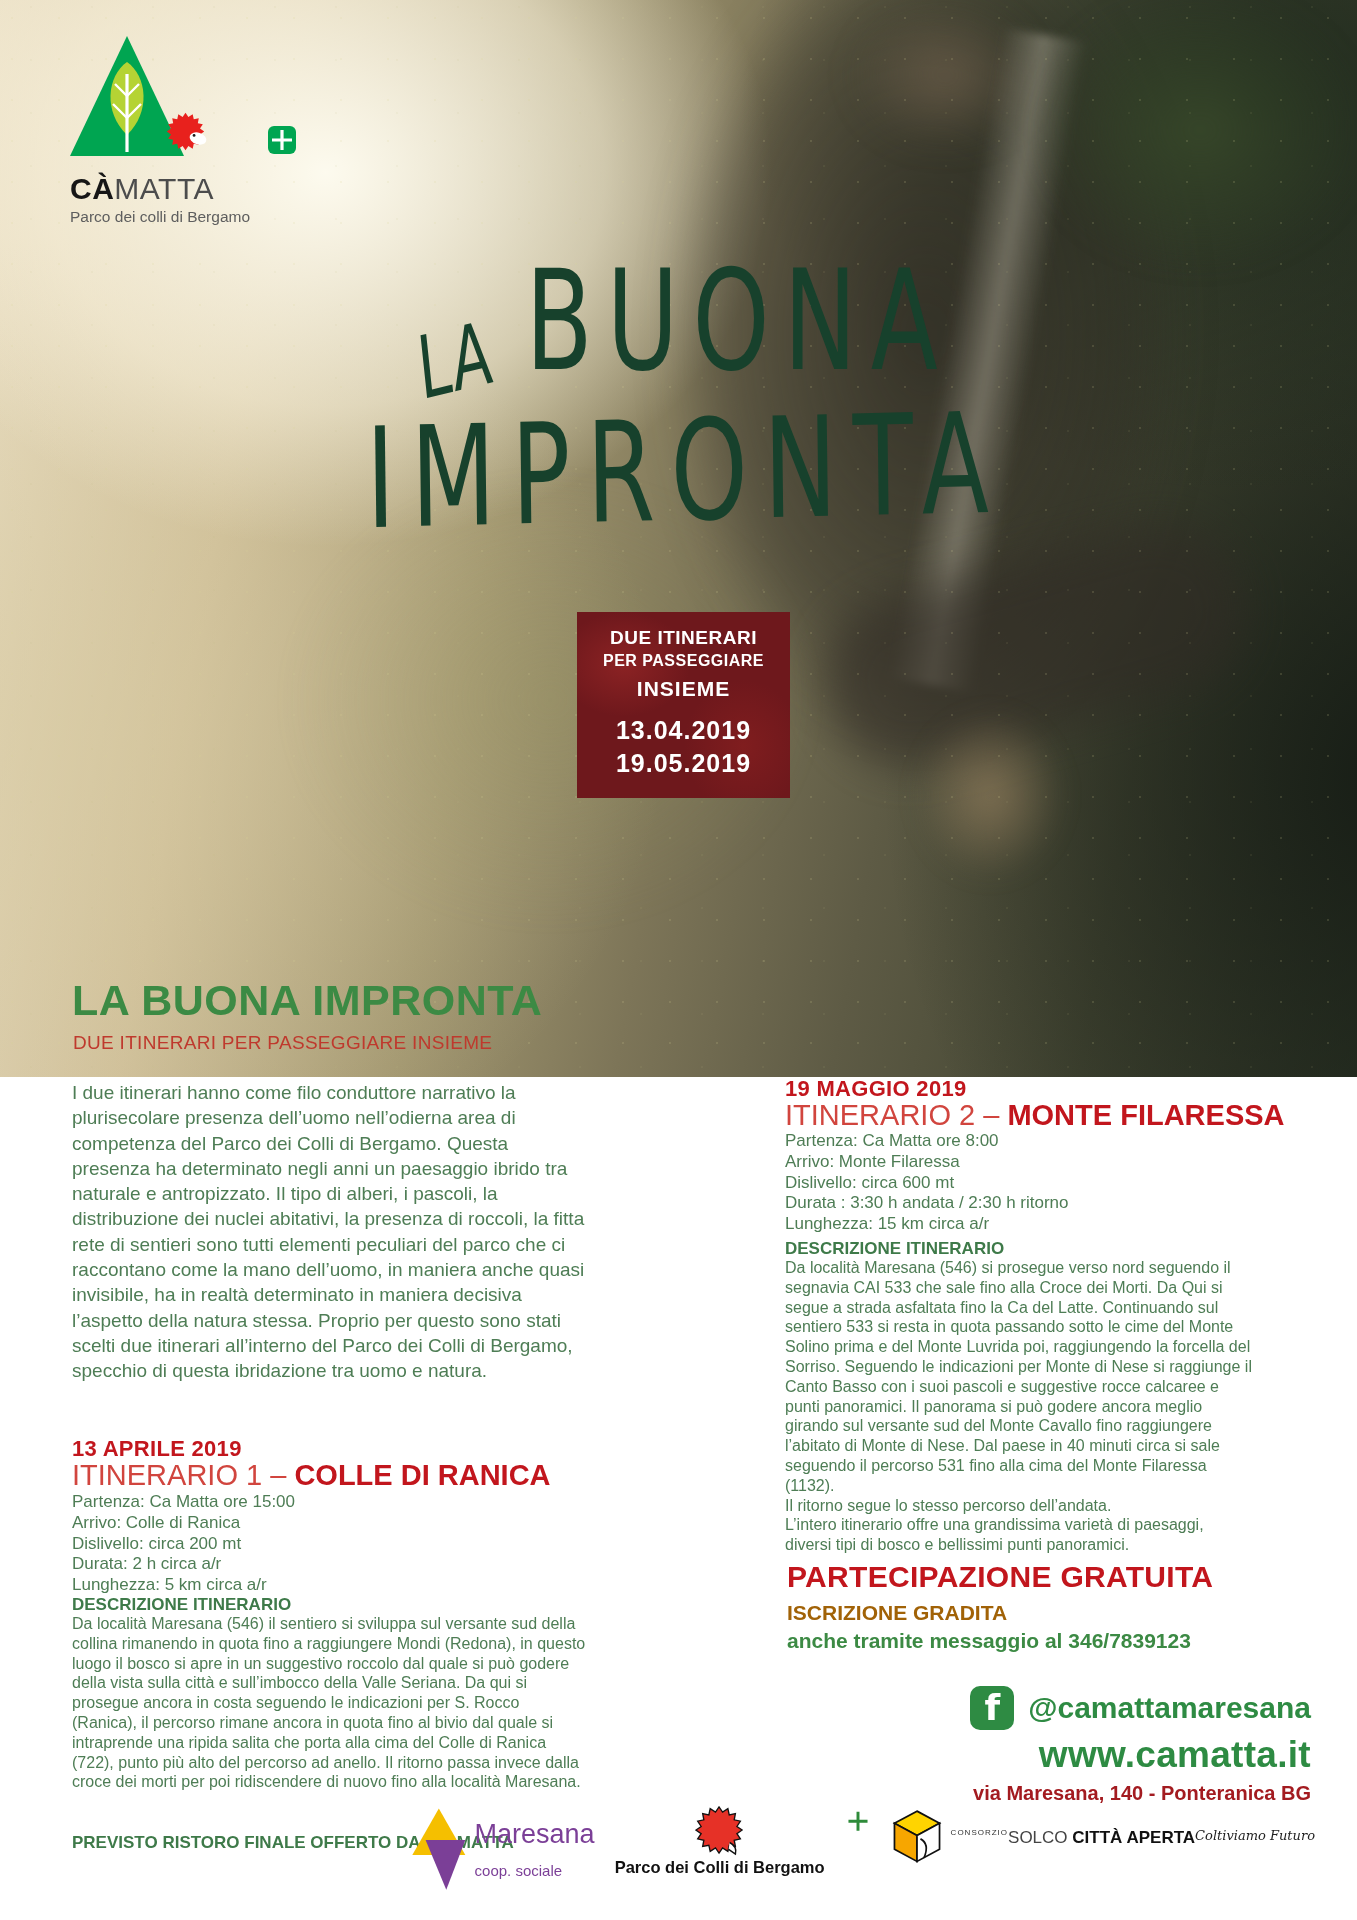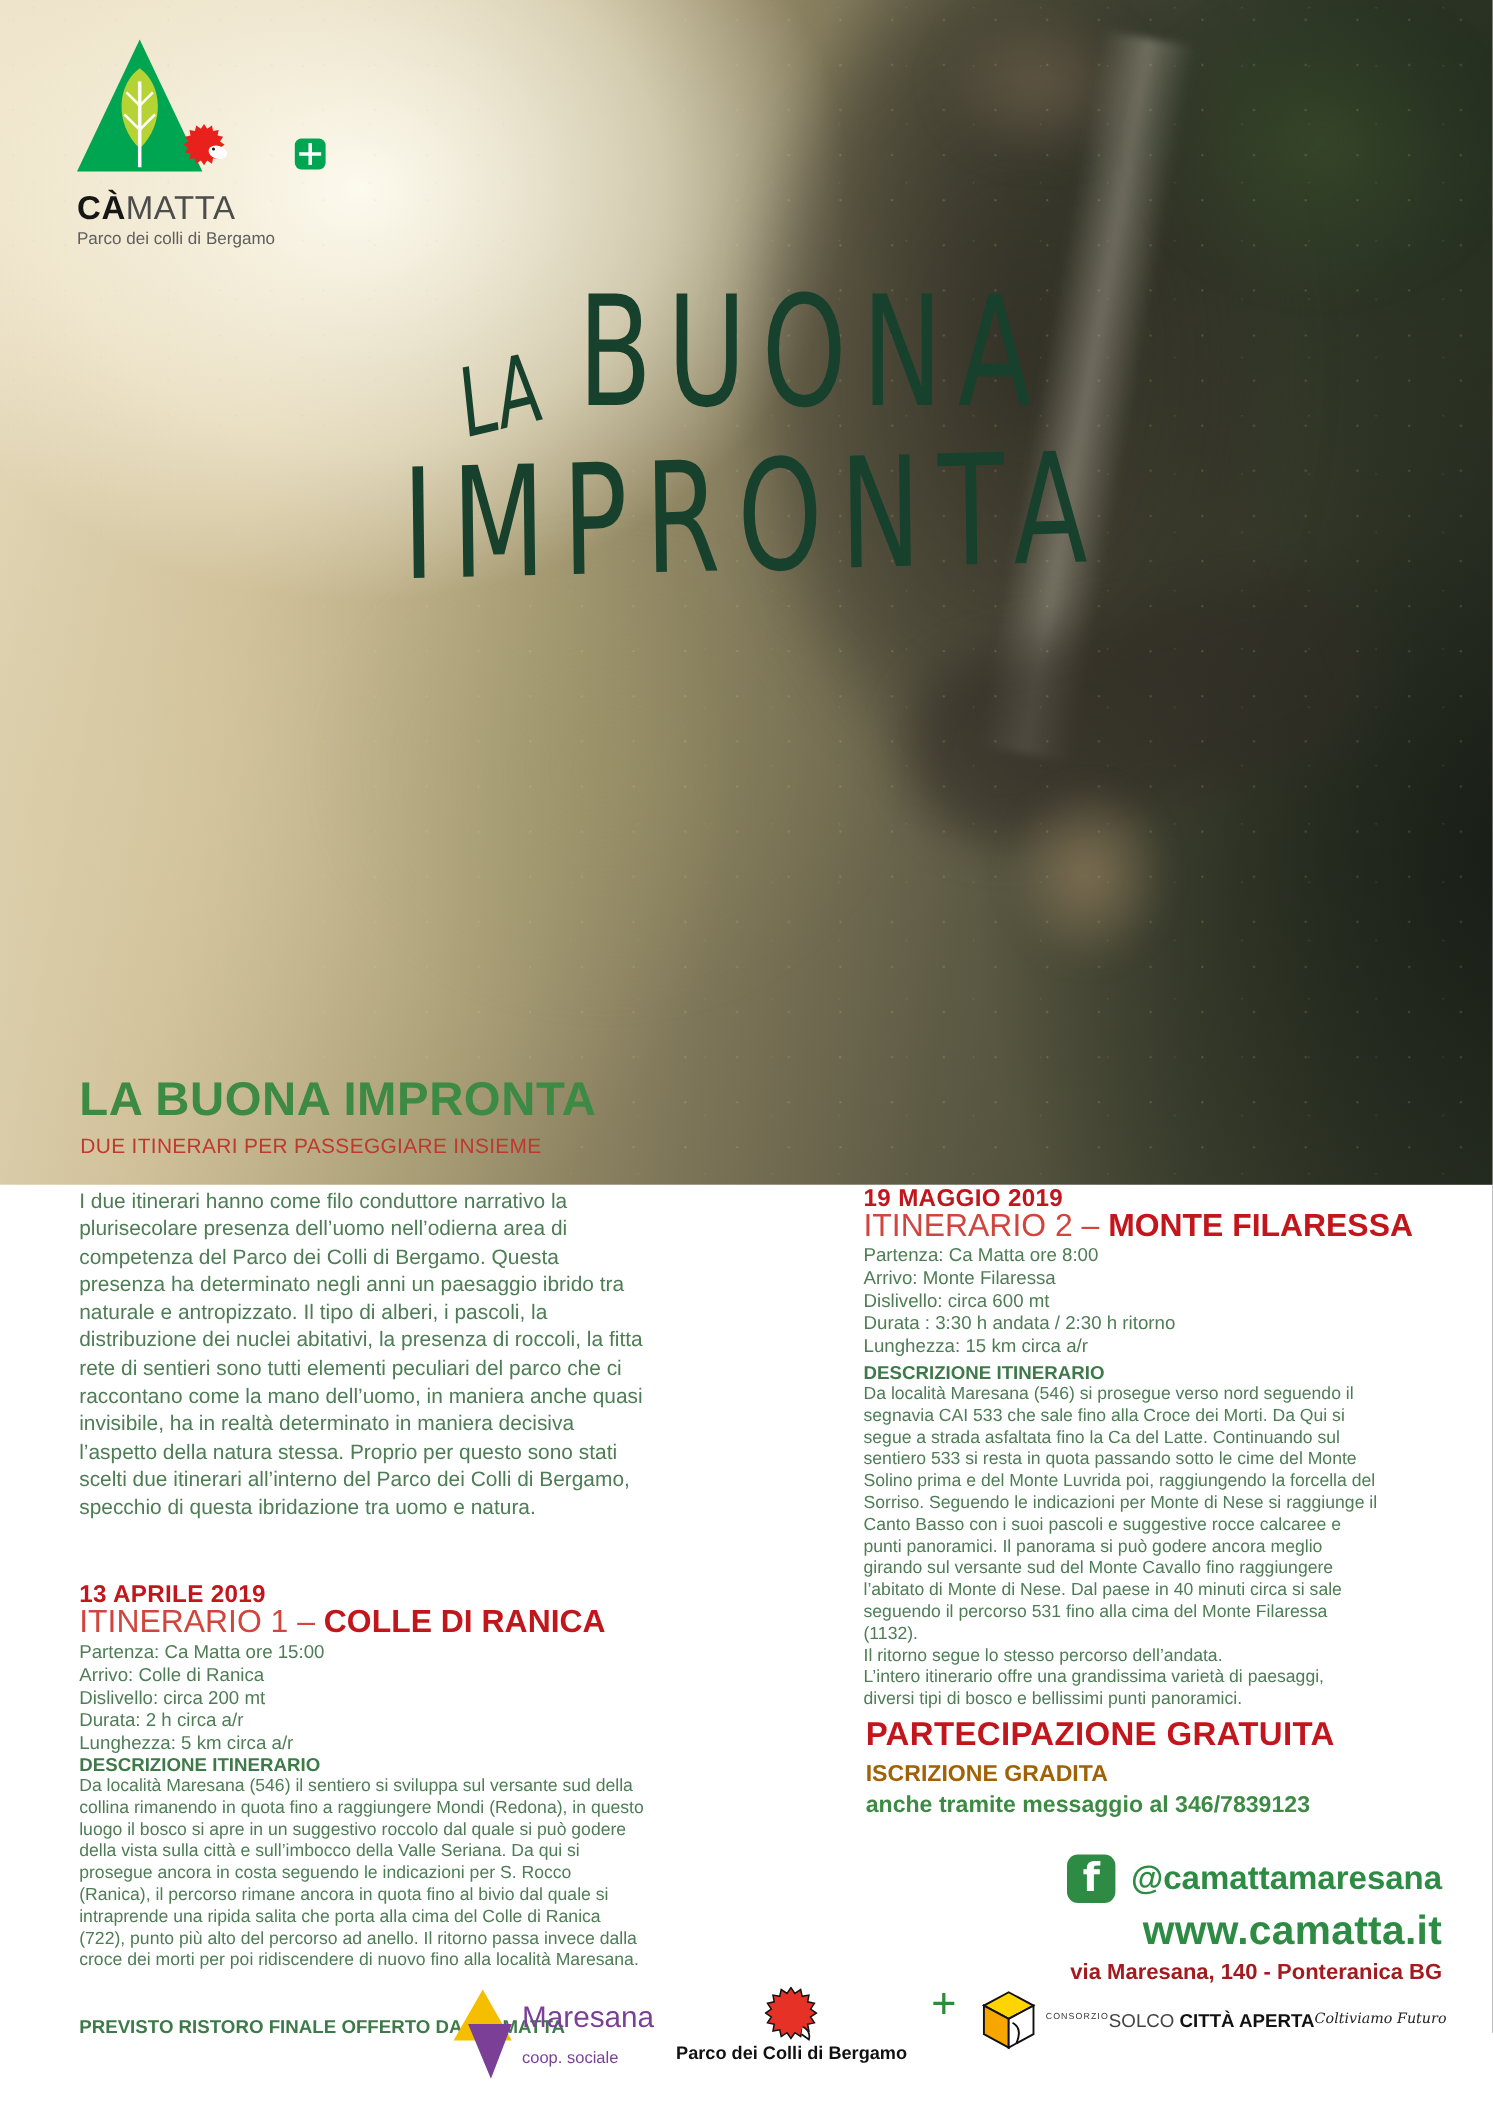--- a/index.html
+++ b/index.html
@@ -153,20 +153,27 @@
 
     <div class="hero-title">
       <div class="line1">
         <span class="w w-la">LA</span><span class="w w-buona">BUONA</span>
       </div>
       <div class="line2">
         <span class="w w-impronta">IMPRONTA</span>
       </div>
     </div>
 
+    <div class="badge">
+      <div class="l1">DUE ITINERARI</div>
+      <div class="l2">PER PASSEGGIARE</div>
+      <div class="l3">INSIEME</div>
+      <div class="d1">13.04.2019</div>
+      <div class="d2">19.05.2019</div>
+    </div>
   </div>
 
   <div class="abs page-title">LA BUONA IMPRONTA</div>
   <div class="abs page-subtitle">DUE ITINERARI PER PASSEGGIARE INSIEME</div>
   <p class="abs intro" style="margin:0">I due itinerari hanno come filo conduttore narrativo la plurisecolare presenza dell’uomo nell’odierna area di competenza del Parco dei Colli di Bergamo. Questa presenza ha determinato negli anni un paesaggio ibrido tra naturale e antropizzato. Il tipo di alberi, i pascoli, la distribuzione dei nuclei abitativi, la presenza di roccoli, la fitta rete di sentieri sono tutti elementi peculiari del parco che ci raccontano come la mano dell’uomo, in maniera anche quasi invisibile, ha in realtà determinato in maniera decisiva l’aspetto della natura stessa. Proprio per questo sono stati scelti due itinerari all’interno del Parco dei Colli di Bergamo, specchio di questa ibridazione tra uomo e natura.</p>
 
   <div class="abs it-date it1-date">13 APRILE 2019</div>
   <div class="abs it-title it1-title">
     <span class="prefix">ITINERARIO 1 – </span><span class="name">COLLE DI RANICA</span>
   </div>

